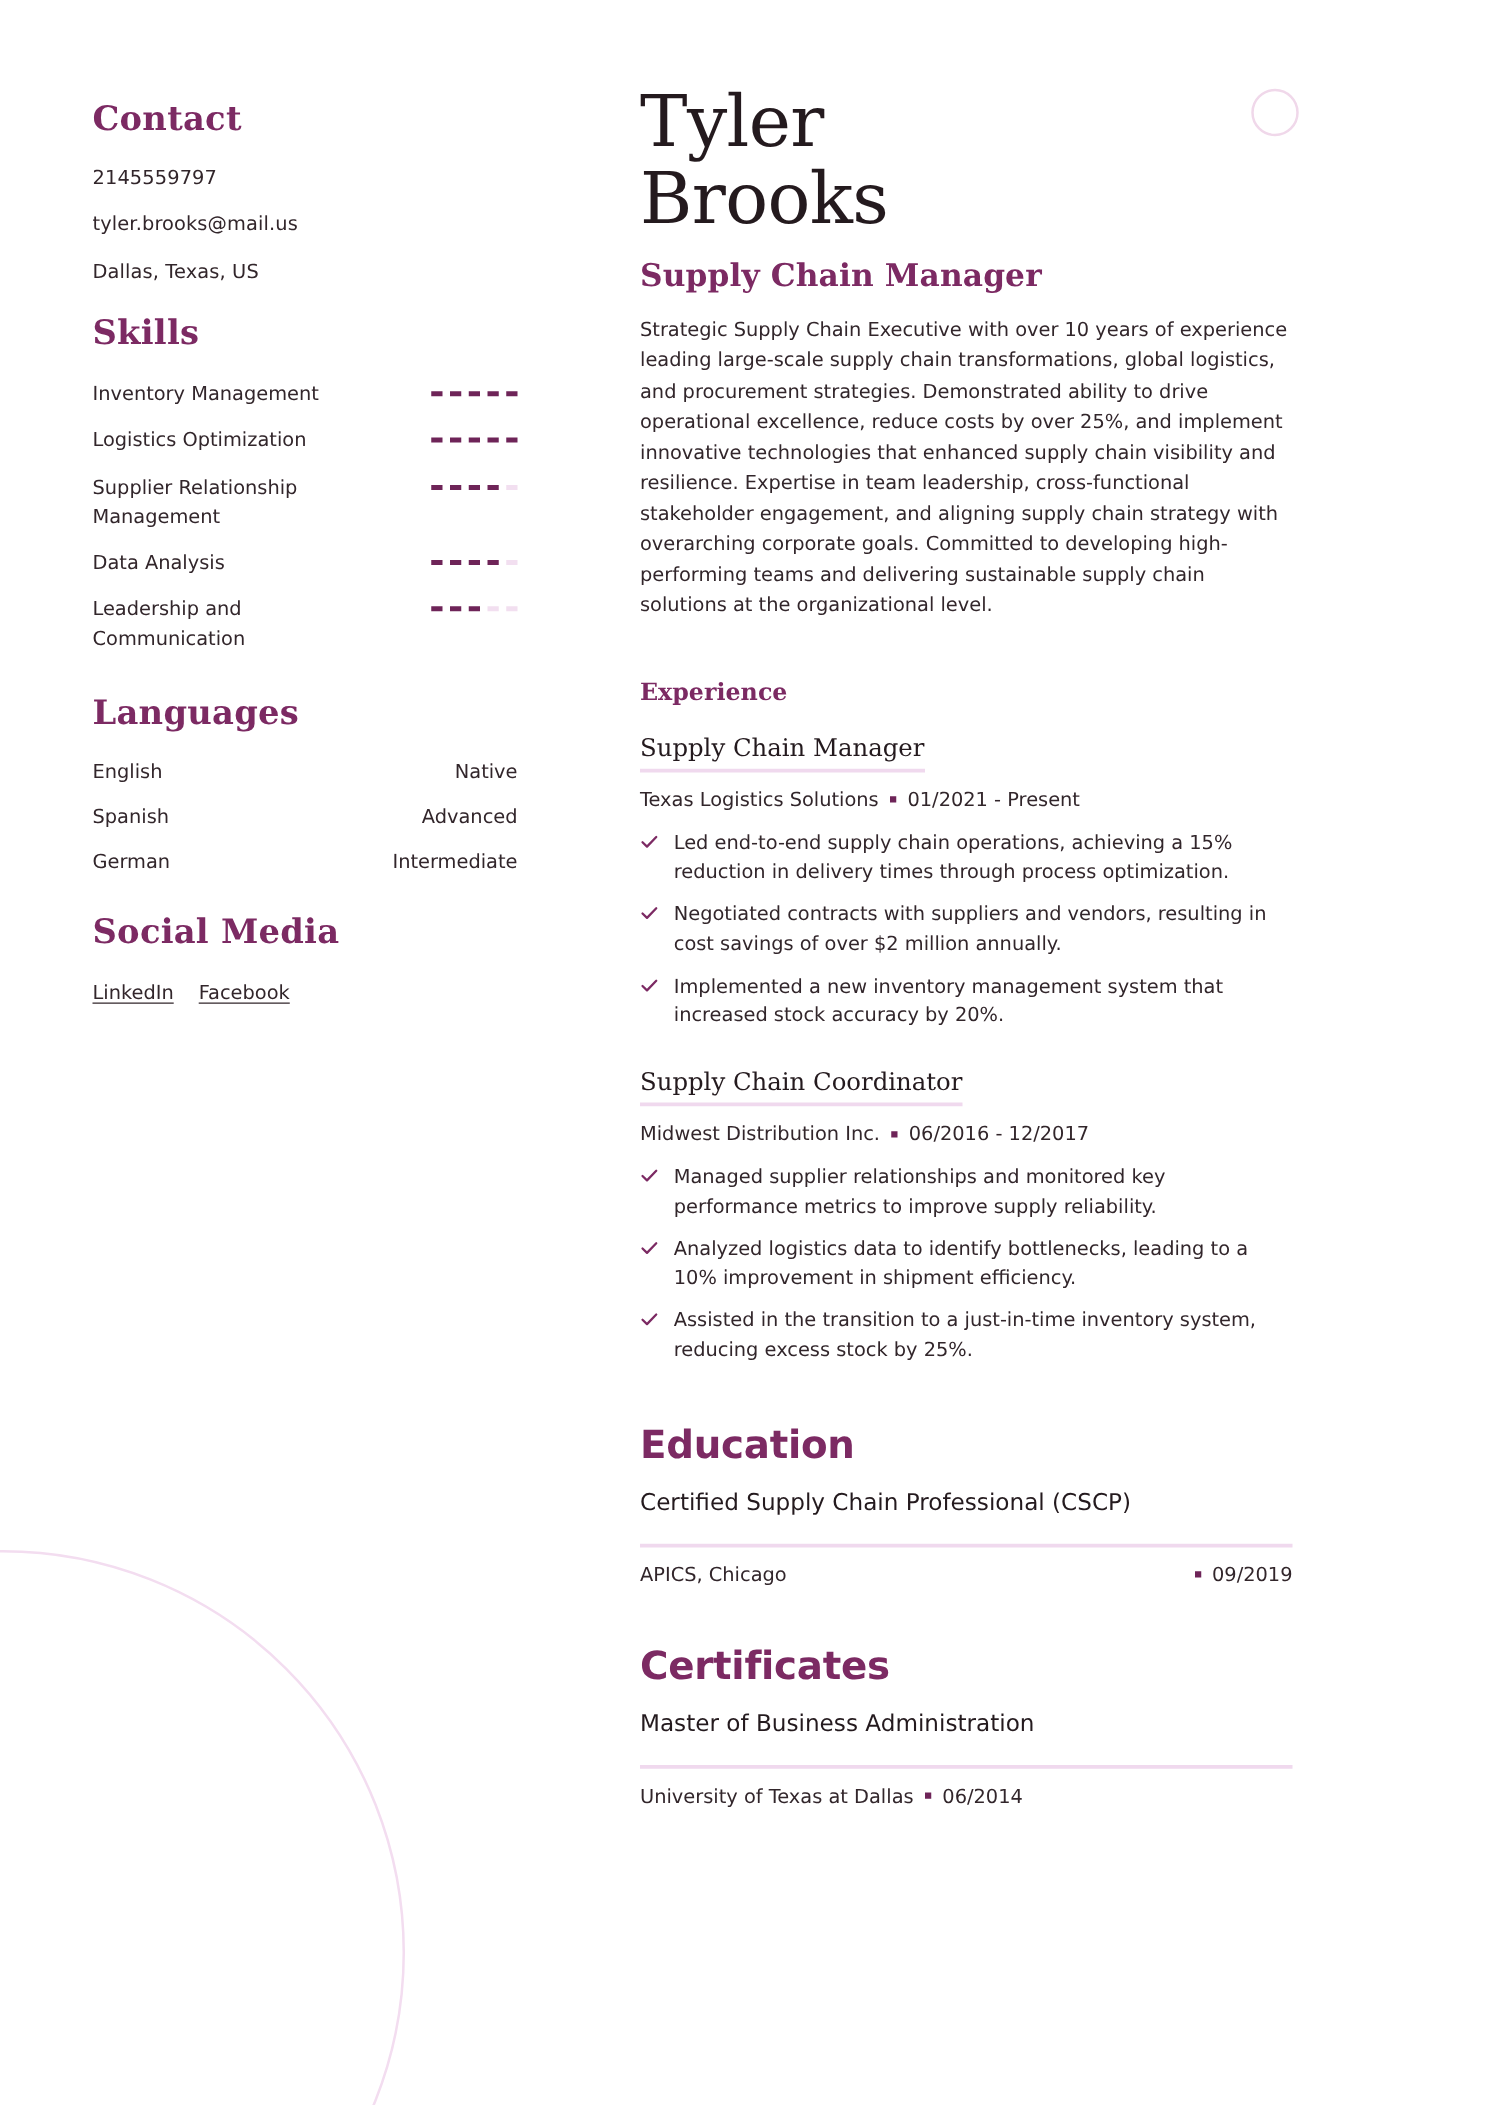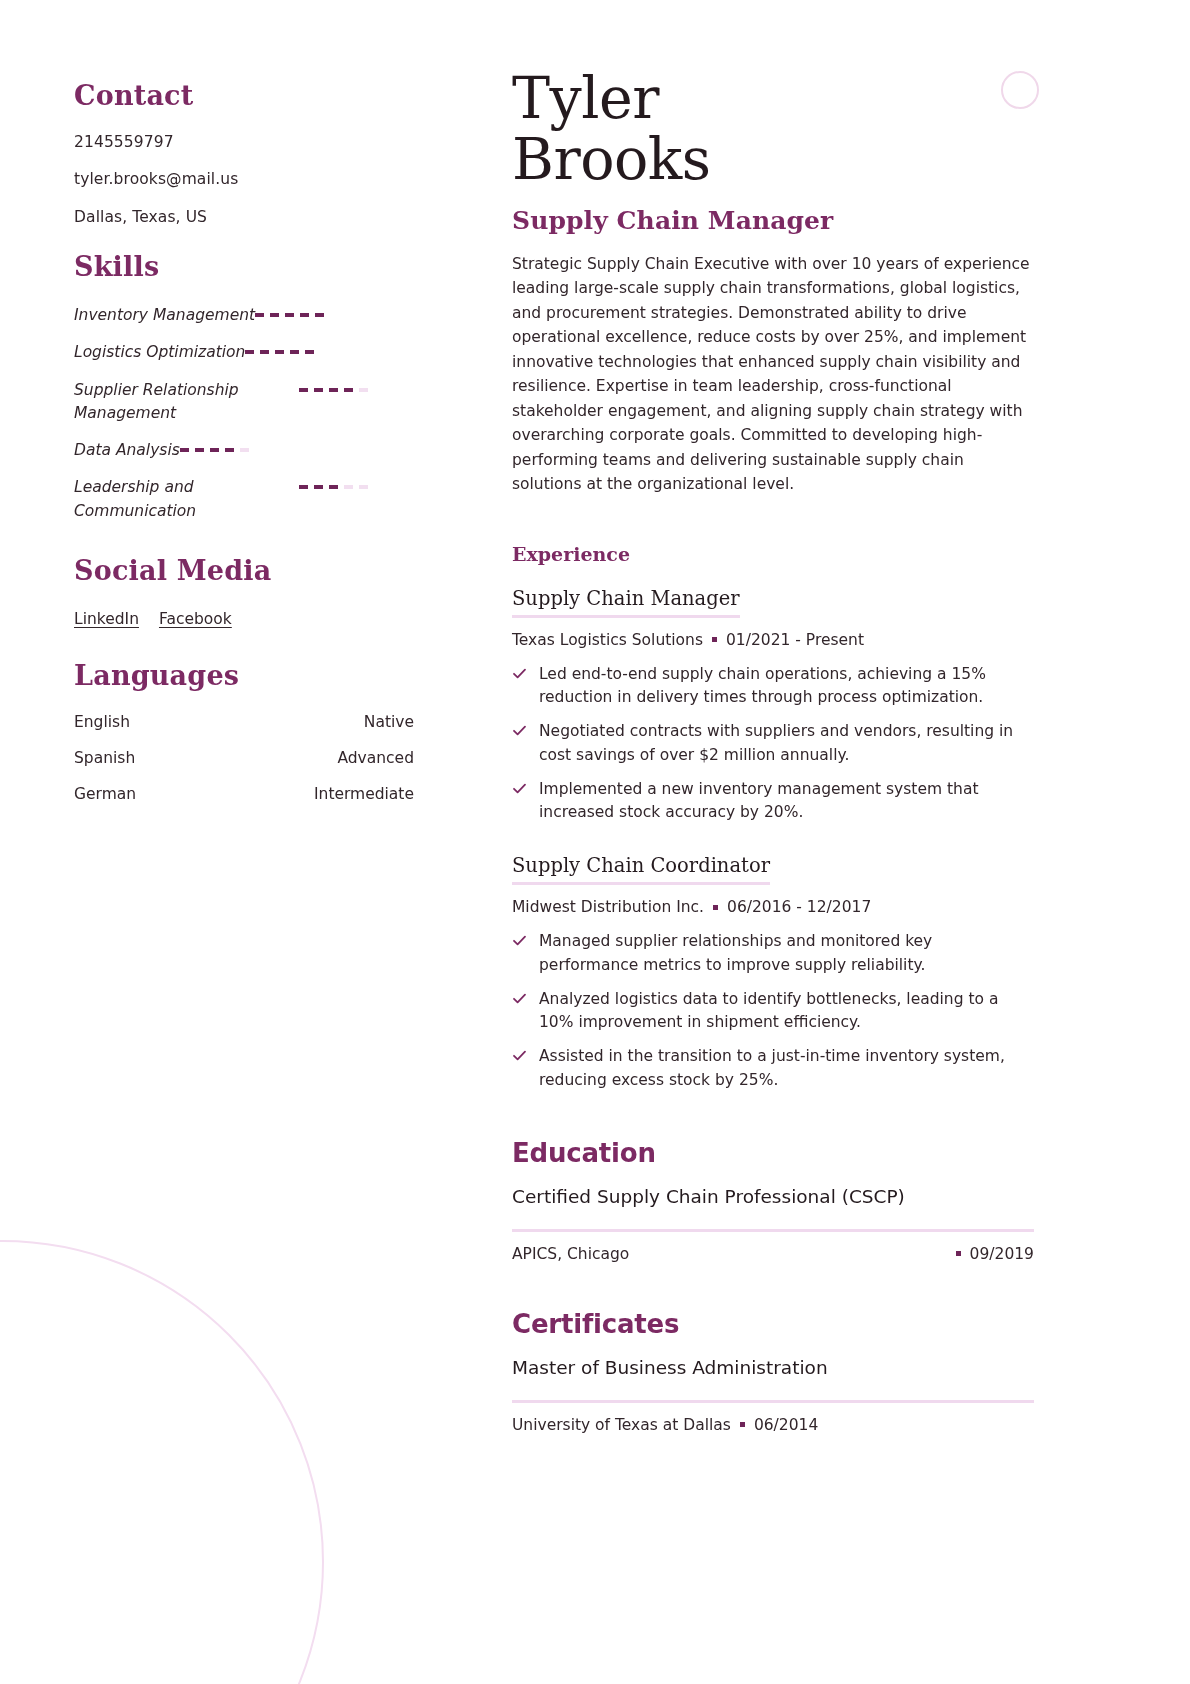--- a/index.html
+++ b/index.html
@@ -74,22 +74,22 @@
     line-height: 1.25;
     margin-bottom: 18px;
     letter-spacing: 0.1px;
   }
 
   
   .skills-wrap { margin-top: 22px; }
   .skill-row {
     display: flex;
     align-items: flex-start;
+    justify-content: space-between;
     margin-bottom: 14px;
-    font-style: italic;
   }
   .skill-name {
     font-size: 15.5px;
     color: #32262b;
     line-height: 1.5;
     max-width: 225px;
   }
   .skill-bar {
     display: flex;
     gap: 6px;
@@ -153,21 +153,21 @@
   .main-h-serif {
     font-family: "DejaVu Serif", serif;
     font-weight: 700;
     font-size: 19px;
     color: #7c2a63;
     margin: 0 0 22px 0;
   }
   .main-h-sans {
     font-family: "DejaVu Sans", sans-serif;
     font-weight: 700;
-    font-size: 26px;
+    font-size: 31px;
     color: #7c2a63;
     margin: 0 0 18px 0;
     letter-spacing: -0.2px;
   }
   .section { margin-top: 46px; }
 
   
   .entry { margin-bottom: 22px; }
   .entry-title {
     font-family: "DejaVu Serif", serif;
@@ -292,45 +292,45 @@
               <span class="seg"></span>
               <span class="seg"></span>
               <span class="seg off"></span>
               <span class="seg off"></span>
             </div>
           </div>
         </div>
     </div>
 
     <div class="side-block" style="margin-top:32px">
+      <h2 class="side-h">Languages</h2>
+      <div class="lang-wrap">
+          <div class="lang-row">
+            <span>English</span>
+            <span>Native</span>
+          </div>
+          <div class="lang-row">
+            <span>Spanish</span>
+            <span>Advanced</span>
+          </div>
+          <div class="lang-row">
+            <span>German</span>
+            <span>Intermediate</span>
+          </div>
+        </div>
+    </div>
+
+    <div class="side-block" style="margin-top:32px">
       <h2 class="side-h">Social Media</h2>
       <div class="social-wrap">
         <div class="social-links">
             <a href="#">LinkedIn</a>
             <a href="#">Facebook</a>
           </div>
       </div>
-    </div>
-
-    <div class="side-block" style="margin-top:32px">
-      <h2 class="side-h">Languages</h2>
-      <div class="lang-wrap">
-          <div class="lang-row">
-            <span>English</span>
-            <span>Native</span>
-          </div>
-          <div class="lang-row">
-            <span>Spanish</span>
-            <span>Advanced</span>
-          </div>
-          <div class="lang-row">
-            <span>German</span>
-            <span>Intermediate</span>
-          </div>
-        </div>
     </div>
 
   </div>
 
   <div class="main">
 
     <h1 class="name"><span>Tyler</span><br><span>Brooks</span></h1>
     <h2 class="job-title">Supply Chain Manager</h2>
     <p class="summary">Strategic Supply Chain Executive with over 10 years of experience leading large-scale supply chain transformations, global logistics, and procurement strategies. Demonstrated ability to drive operational excellence, reduce costs by over 25%, and implement innovative technologies that enhanced supply chain visibility and resilience. Expertise in team leadership, cross-functional stakeholder engagement, and aligning supply chain strategy with overarching corporate goals. Committed to developing high-performing teams and delivering sustainable supply chain solutions at the organizational level.</p>
 

